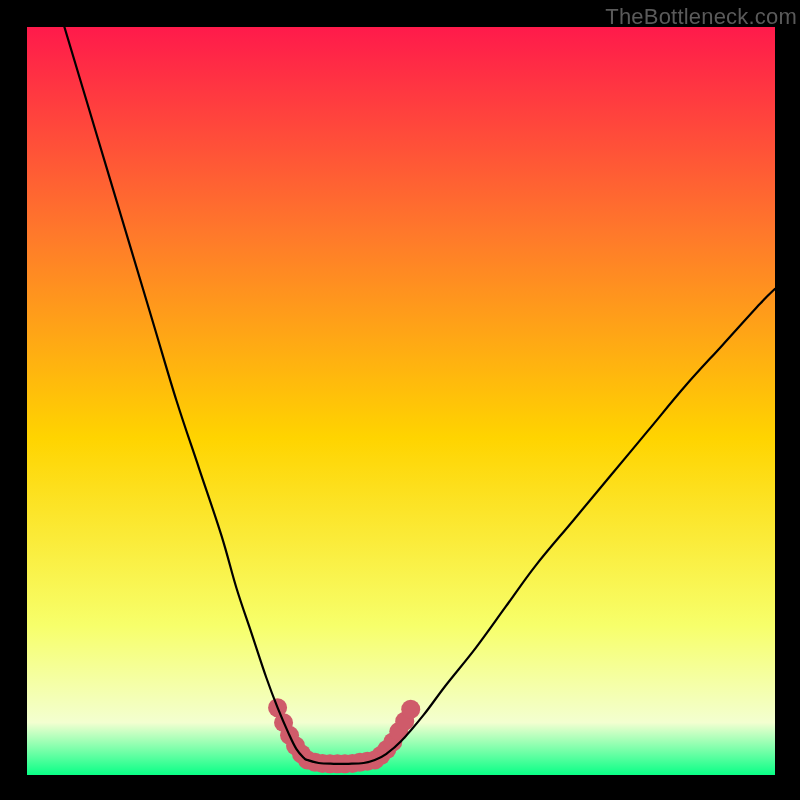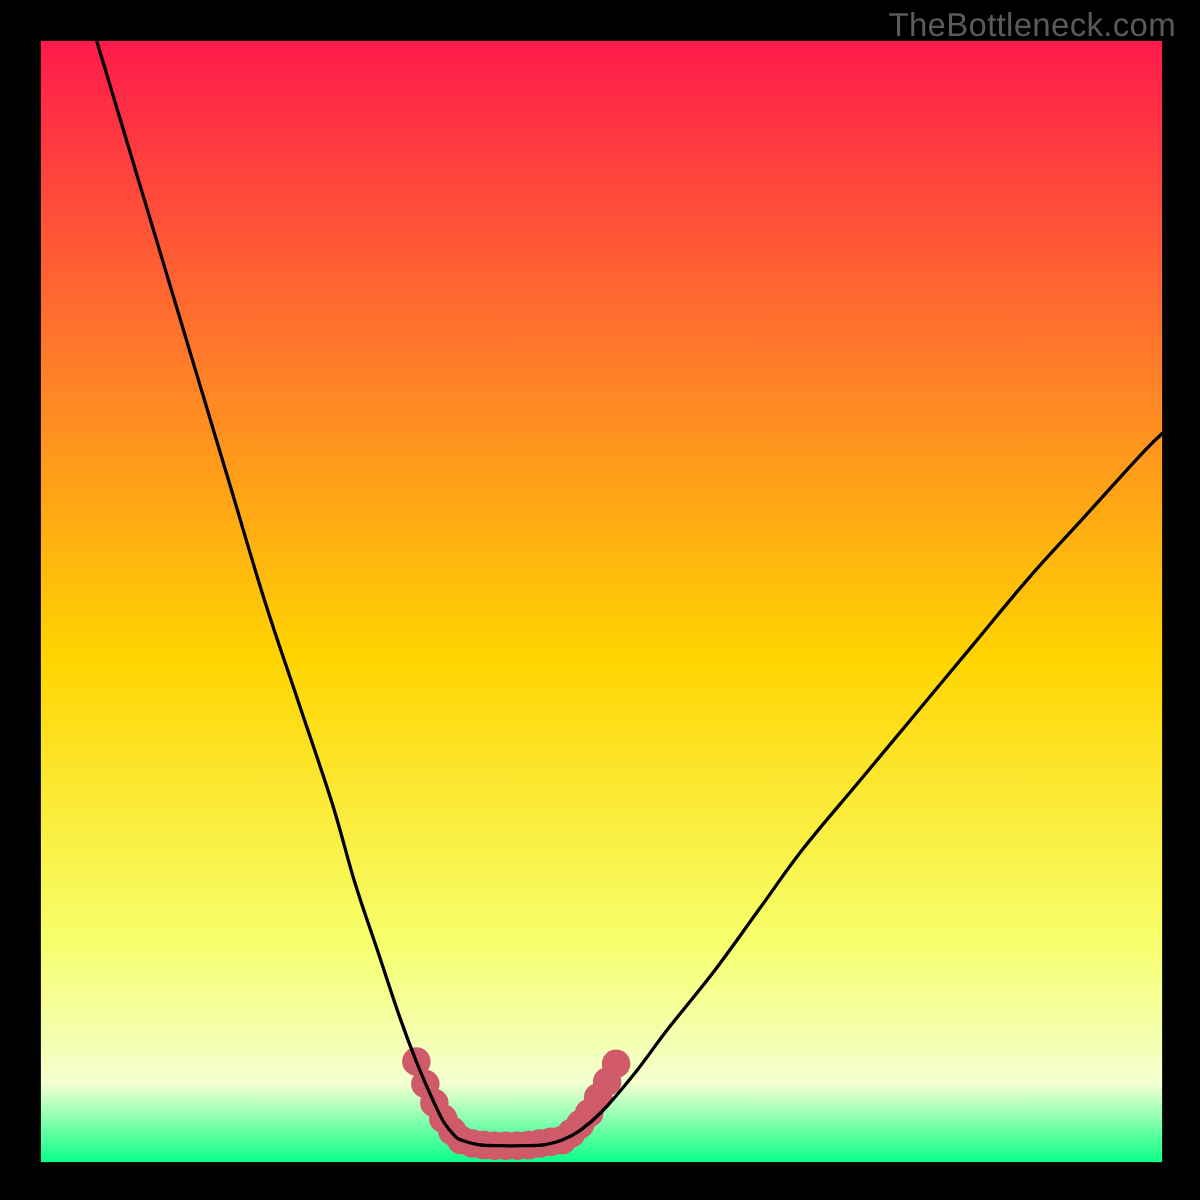--- a/index.html
+++ b/index.html
@@ -21,21 +21,21 @@
     position: absolute;
     left: 27px;
     top: 27px;
     width: 748px;
     height: 748px;
     overflow: hidden;
   }
   .watermark {
     position: absolute;
     top: 4px;
-    right: 16px;
+    right: 3px;
     color: #5a5a5a;
     font-size: 22px;
     letter-spacing: 0.2px;
     font-weight: 400;
     user-select: none;
   }
   svg { display: block; }
 </style>
 </head>
 <body>

